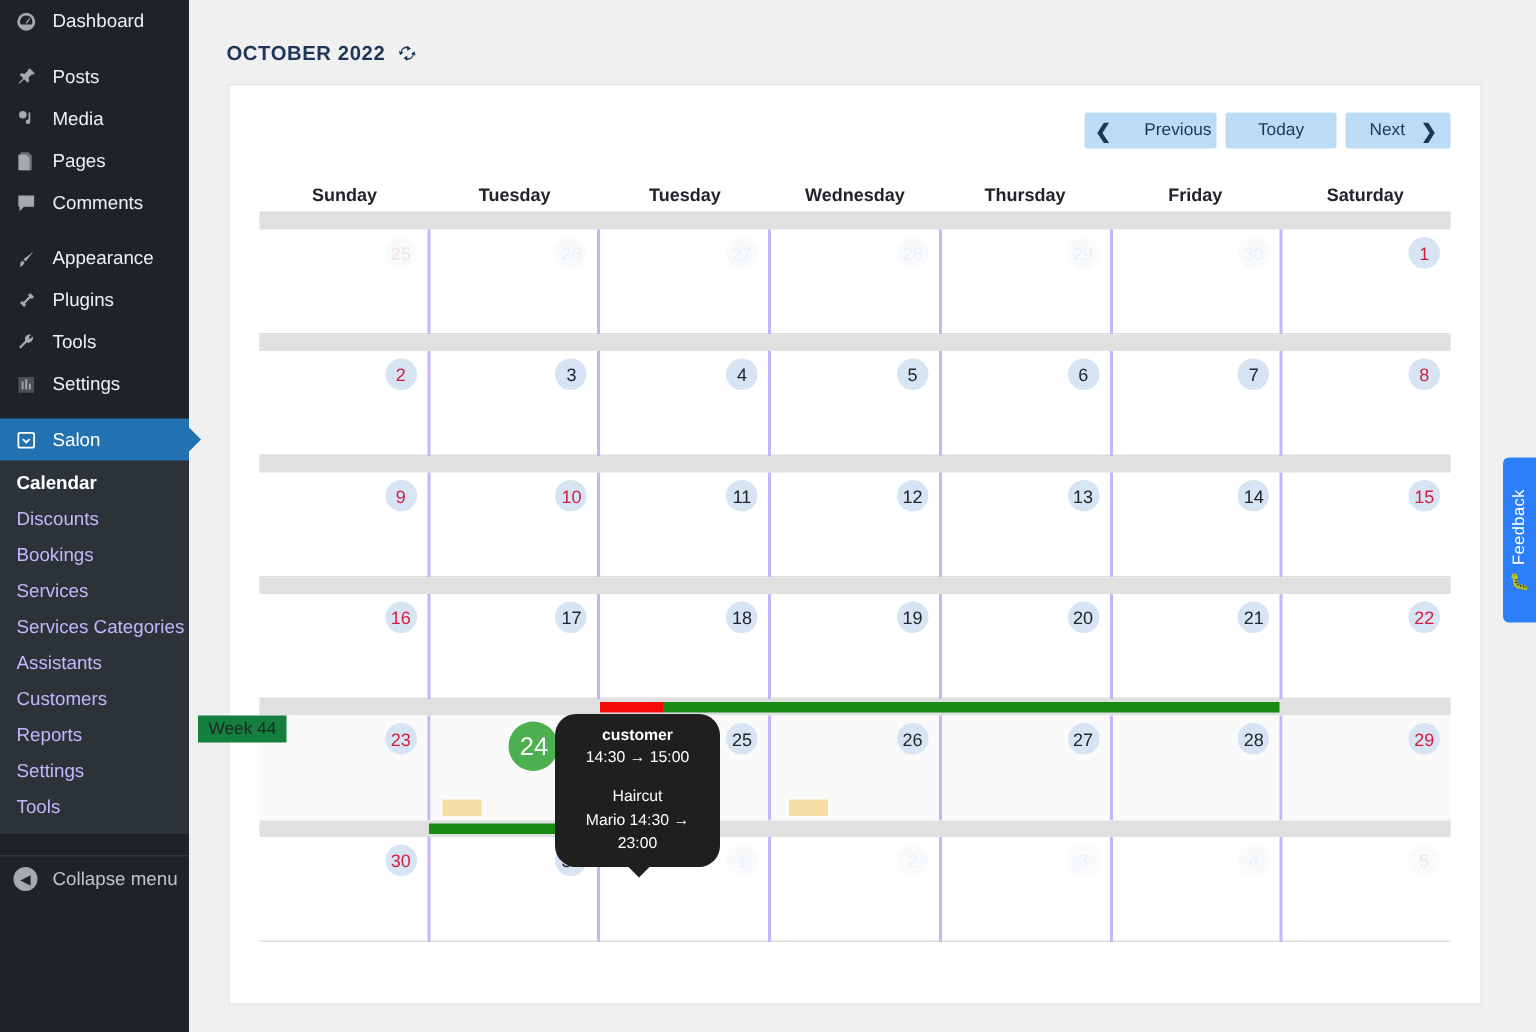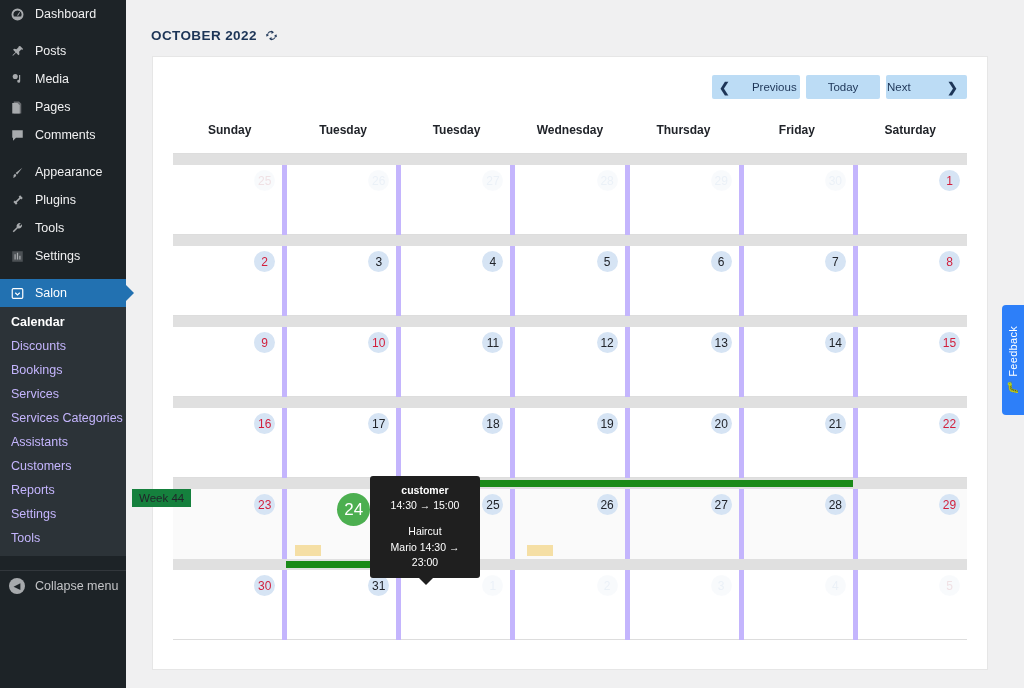--- a/index.html
+++ b/index.html
@@ -65,38 +65,38 @@
   .cal-inner { padding:18px 20px 0 20px; }
 
   .navbar { display:flex; justify-content:flex-end; gap:6px; }
   .btn {
     background:#bcdcf5; color:#1d3557; border:none; height:24px;
     font-size:11.5px; font-family:inherit; display:flex; align-items:center;
     cursor:pointer; border-radius:2px;
   }
   .btn.prev { width:88px; padding-left:7px; gap:22px; }
   .btn.today { width:74px; justify-content:center; }
-  .btn.next { width:81px; padding-left:1px; justify-content:space-between; padding-right:9px; }
+  .btn.next { width:70px; padding-left:16px; justify-content:space-between; padding-right:9px; }
   .chev { font-size:13px; font-weight:bold; line-height:1; }
 
   .dow-row { display:flex; margin-top:24px; }
   .dow {
     flex:1 1 0; text-align:center; font-size:12px; font-weight:bold;
-    color:#21242a; padding-bottom:16px;
+    color:#21242a; padding-bottom:4px;
   }
 
   .grid { border-top:1px solid #ddd; }
   .wk {
     position:relative; height:81px; border-bottom:1px solid #ddd;
     background:#fff;
   }
   .wk-gutter { height:11px; background:#e0e0e0; position:relative; }
   .wk-body { position:relative; height:70px; display:flex; }
   .cell {
-    flex:1 1 0; border-right:5px solid #c4b5fd; position:relative;
+    flex:1 1 0; border-right:2px solid #c4b5fd; position:relative;
   }
   .cell:last-child { border-right:none; }
   .cell.shade { background:#fafafa; }
   .daynum {
     position:absolute; right:7px; top:5px; width:21px; height:21px;
     border-radius:50%; background:#d6e4f4; color:#21242a;
     font-size:12px; display:flex; align-items:center; justify-content:center;
   }
   .daynum.weekend { color:#d21f3c; }
   .daynum.other { background:#f4f7fb; color:#e3c9cf; opacity:.55; }
@@ -117,21 +117,21 @@
 
   .weeklabel {
     position:absolute; left:-41px; top:11px; background:#15803d;
     color:#21242a; font-size:11.5px; padding:3px 7px; white-space:nowrap;
     z-index:6;
   }
 
   
   .tooltip {
     position:absolute; left:244px; top:476px; width:110px;
-    background:#1f1f1f; color:#fff; border-radius:3px;
+    background:#1f1f1f; color:#fff; border-radius:14px;
     padding:7px 6px 8px 6px; text-align:center; z-index:20;
     font-size:10.5px; line-height:1.45;
   }
   .tooltip .ttl { font-weight:bold; font-size:10.5px; }
   .tooltip .gap { height:11px; }
   .tooltip:after {
     content:""; position:absolute; left:50%; margin-left:-6px; bottom:-7px;
     border:7px solid transparent; border-top-color:#1f1f1f; border-bottom:0;
   }
 

